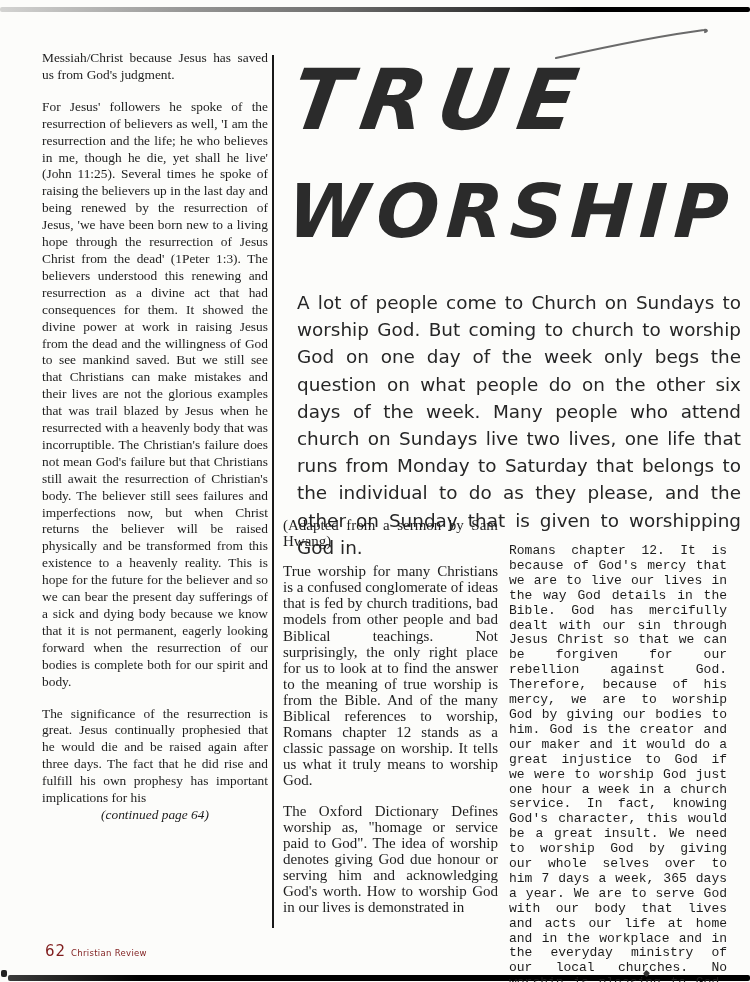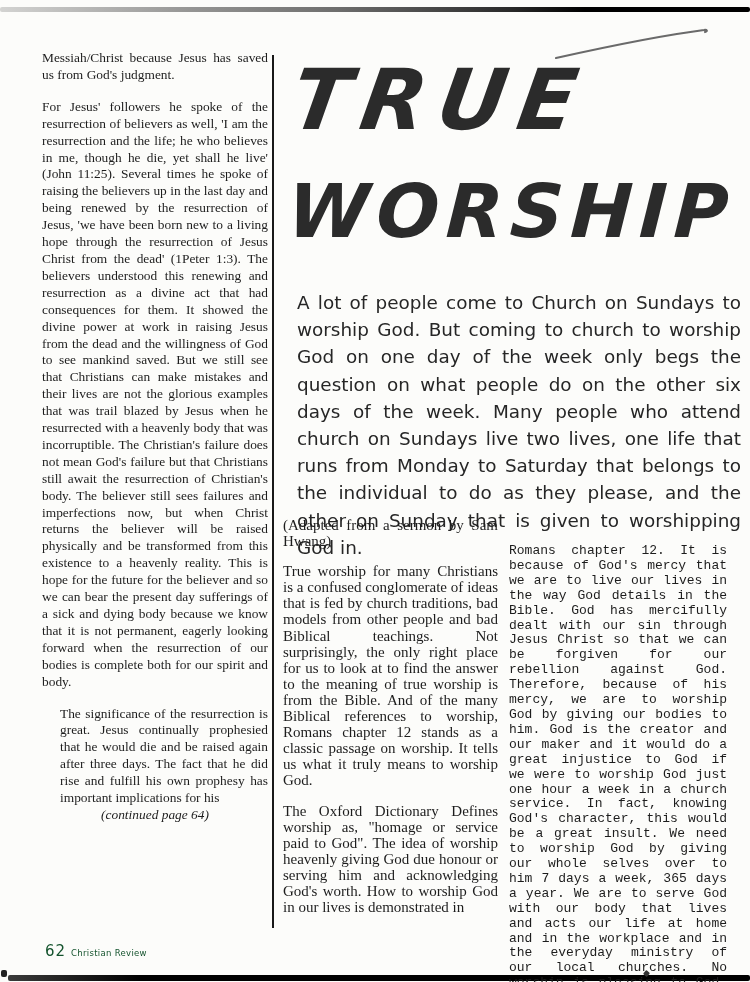--- a/index.html
+++ b/index.html
@@ -63,58 +63,58 @@
     font-size:15px; line-height:16.1px; text-align:justify;
   }
   .col-mid p { margin:0 0 14px 0; }
   .col-right {
     position:absolute; left:509px; top:544px; width:218px;
     font-size:13px; line-height:14.9px; text-align:justify;
   }
   .col-right p { margin:0;font-family:Liberation Mono, monospace; }
 
   
-  .footer { position:absolute; left:45px; top:941px; font-family:"DejaVu Sans", sans-serif; color:#14532d; }
+  .footer { position:absolute; left:45px; top:941px; font-family:"DejaVu Sans", sans-serif; color:#7f1d1d; }
   .footer .pg-num { font-size:15px; letter-spacing:1px; }
   .footer .pub { font-size:8.5px; margin-left:5px; letter-spacing:.3px; }
 </style>
 </head>
 <body>
 
 <div class="page">
 
   <div class="scan-top"></div>
   <div class="scan-bottom"></div>
   <div class="speck-a"></div>
   <div class="speck-b"></div>
 
   <svg class="pen-mark" viewBox="0 0 165 38">
     <path d="M4,32 C40,24 105,10 152,4 c3,-0.5 4,1 1,2" fill="none" stroke="#6a6a6a" stroke-width="2.2" stroke-linecap="round"></path>
   </svg>
 
   <div class="col-left">
     <p>Messiah/Christ because Jesus has saved us from God's judgment.</p>
     <p>For Jesus' followers he spoke of the resurrection of believers as well, 'I am the resurrection and the life; he who believes in me, though he die, yet shall he live' (John 11:25). Several times he spoke of raising the believers up in the last day and being renewed by the resurrection of Jesus, 'we have been born new to a living hope through the resurrection of Jesus Christ from the dead' (1Peter 1:3). The believers understood this renewing and resurrection as a divine act that had consequences for them. It showed the divine power at work in raising Jesus from the dead and the willingness of God to see mankind saved. But we still see that Christians can make mistakes and their lives are not the glorious examples that was trail blazed by Jesus when he resurrected with a heavenly body that was incorruptible. The Christian's failure does not mean God's failure but that Christians still await the resurrection of Christian's body. The believer still sees failures and imperfections now, but when Christ returns the believer will be raised physically and be transformed from this existence to a heavenly reality. This is hope for the future for the believer and so we can bear the present day sufferings of a sick and dying body because we know that it is not permanent, eagerly looking forward when the resurrection of our bodies is complete both for our spirit and body.</p>
-    <p style="margin-bottom:0;margin-left:18px;">The significance of the resurrection is great. Jesus continually prophesied that he would die and be raised again after three days. The fact that he did rise and fulfill his own prophesy has important implications for his</p>
+    <p style="margin-bottom:0;">The significance of the resurrection is great. Jesus continually prophesied that he would die and be raised again after three days. The fact that he did rise and fulfill his own prophesy has important implications for his</p>
     <p class="continued">(continued page 64)</p>
   </div>
 
   <div class="divider"></div>
 
   <div class="title-block">
     <div class="title-l1">TRUE</div>
     <div class="title-l2">WORSHIP</div>
   </div>
 
   <div class="intro">A lot of people come to Church on Sundays to worship God. But coming to church to worship God on one day of the week only begs the question on what people do on the other six days of the week. Many people who attend church on Sundays live two lives, one life that runs from Monday to Saturday that belongs to the individual to do as they please, and the other on Sunday that is given to worshipping God in.</div>
 
   <div class="col-mid">
     <p>(Adapted from a sermon by Sam Hwang)</p>
     <p>True worship for many Christians is a confused conglomerate of ideas that is fed by church traditions, bad models from other people and bad Biblical teachings. Not surprisingly, the only right place for us to look at to find the answer to the meaning of true worship is from the Bible. And of the many Biblical references to worship, Romans chapter 12 stands as a classic passage on worship. It tells us what it truly means to worship God.</p>
-    <p style="margin-bottom:0;">The Oxford Dictionary Defines worship as, "homage or service paid to God". The idea of worship heavenly giving God due honour or serving him and acknowledging God's worth. How to worship God in our lives is demonstrated in</p>
+    <p style="margin-bottom:0;">The Oxford Dictionary Defines worship as, "homage or service paid to God". The idea of worship denotes giving God due honour or serving him and acknowledging God's worth. How to worship God in our lives is demonstrated in</p>
   </div>
 
   <div class="col-right">
     <p>Romans chapter 12. It is because of God's mercy that we are to live our lives in the way God details in the Bible. God has mercifully dealt with our sin through Jesus Christ so that we can be forgiven for our rebellion against God. Therefore, because of his mercy, we are to worship God by giving our bodies to him. God is the creator and our maker and it would do a great injustice to God if we were to worship God just one hour a week in a church service. In fact, knowing God's character, this would be a great insult. We need to worship God by giving our whole selves over to him 7 days a week, 365 days a year. We are to serve God with our body that lives and acts our life at home and in the workplace and in the everyday ministry of our local churches. No worship is pleasing to God, which is purely inward, abstract and</p>
   </div>
 
   <div class="footer">
     <span class="pg-num">62</span><span class="pub">Christian Review</span>
   </div>
 

